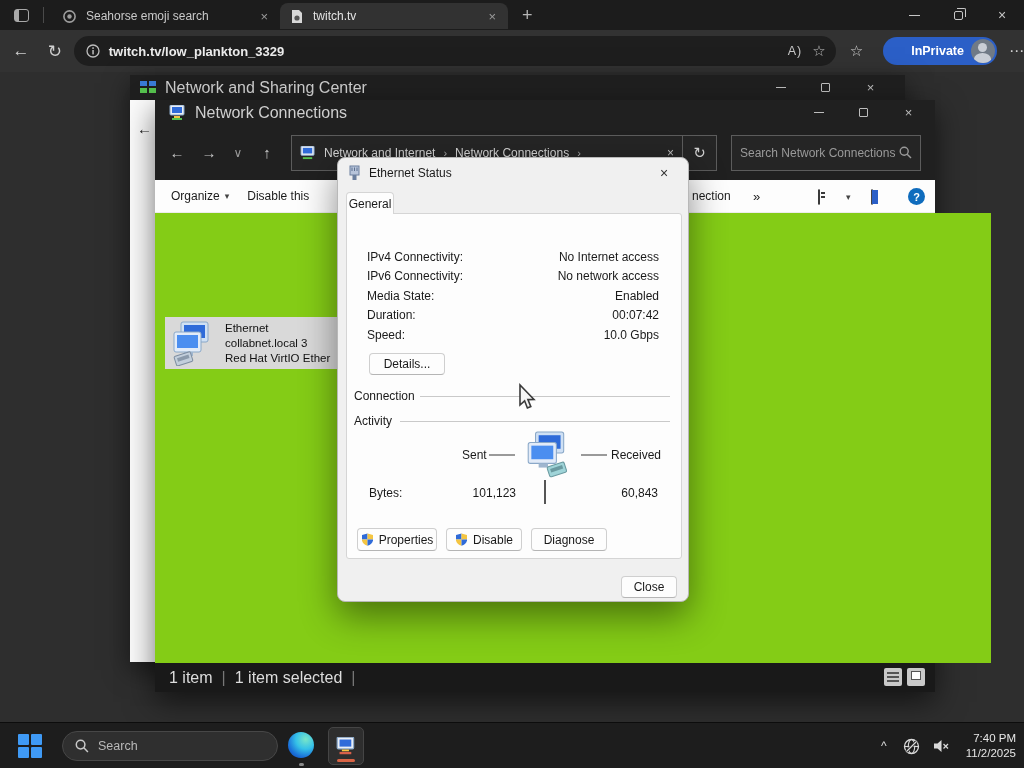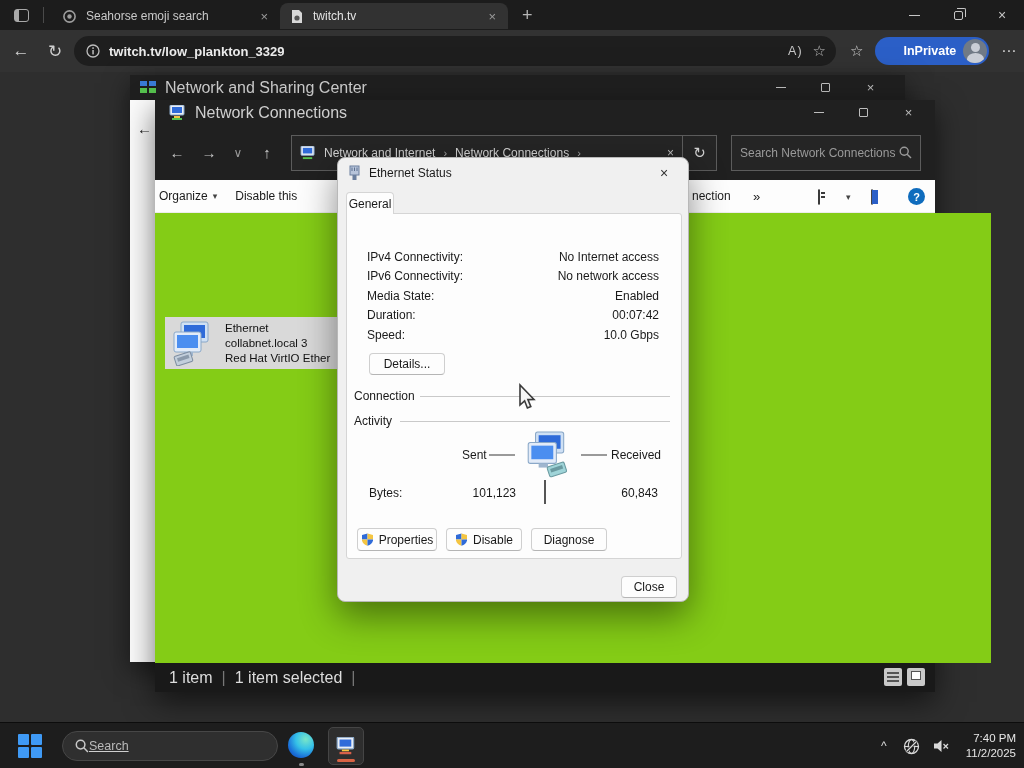--- a/index.html
+++ b/index.html
@@ -25,21 +25,21 @@
   .i-restore::before { content:""; position:absolute; left:2px; top:-4px; width:8px; height:8px; border:1.2px solid #c6c6c6; border-left:none; border-bottom:none; border-radius:0 2px 0 0; }
   .i-close-l { font-size:14px; }
 
   .btoolbar { left:0; top:30px; width:1024px; height:42px; background:#323232; display:flex; align-items:center; }
   .nav-glyph { color:#cfcfcf; font-size:17px; width:34px; text-align:center; }
   .url-pill { height:30px; flex:0 0 762px; margin-left:2px; background:#1e1e1e; border-radius:15px; display:flex; align-items:center; padding:0 10px 0 12px; }
   .url-text { color:#ececec; font-size:13px; font-weight:bold; flex:1; margin-left:9px; }
   .pill-ic { color:#bdbdbd; font-size:13px; margin-left:10px; }
   .readaloud { font-size:12.5px; color:#c7c7c7; letter-spacing:1px; }
   .hub-star { color:#cfcfcf; font-size:15px; margin:0 0 0 14px; }
-  .inprivate { height:28px; background:#2b5fc7; border-radius:14px; color:#fff; font-size:12.5px; font-weight:bold; display:flex; align-items:center; padding:0 2px 0 28px; margin-left:12px; }
+  .inprivate { height:28px; background:#2b5fc7; border-radius:14px; color:#fff; font-size:12.5px; font-weight:bold; display:flex; align-items:center; padding:0 2px 0 28px; margin-left:20px; }
   .avatar { width:24px; height:24px; border-radius:50%; background:#707a86; margin-left:7px; position:relative; overflow:hidden; }
   .avatar::before { content:""; position:absolute; left:7.5px; top:4px; width:9px; height:9px; border-radius:50%; background:#c9ced6; }
   .avatar::after { content:""; position:absolute; left:3.5px; top:14px; width:17px; height:12px; border-radius:50% 50% 0 0; background:#c9ced6; }
   .dots { color:#cfcfcf; font-size:15px; margin-left:12px; }
   .page-bg { left:0; top:72px; width:1024px; height:650px; background:#2e2e2e; }
 
   
   .titlebar { position:absolute; left:0; top:0; right:0; height:25px; display:flex; align-items:center; color:#cfcfcf; font-size:16px; }
   .tb-title { margin-left:9px; }
   .wctl-group { position:absolute; top:0; height:25px; display:flex; align-items:center; }
@@ -60,21 +60,21 @@
   .nc-chev { color:#9a9a9a; font-size:12px; width:26px; text-align:center; }
   .addr-box { margin-left:8px; width:392px; height:36px; border:1px solid #5c5c5c; background:#252525; display:flex; align-items:center; padding:0 8px; }
   .crumb { color:#d2d2d2; font-size:12px; margin-left:8px; white-space:nowrap; }
   .crumb-sep { color:#a8a8a8; font-size:11px; margin-left:8px; }
   .addr-x { margin-left:auto; color:#bdbdbd; font-size:12px; }
   .refresh-cell { width:34px; height:36px; border:1px solid #5c5c5c; border-left:none; background:#252525; display:flex; align-items:center; justify-content:center; color:#cfcfcf; font-size:15px; }
   .search-box { margin-left:14px; width:190px; height:36px; border:1px solid #5c5c5c; background:#252525; display:flex; align-items:center; padding:0 8px; }
   .search-box input { flex:1; background:transparent; border:none; outline:none; color:#cfcfcf; font-size:12px; font-family:inherit; }
   .search-box input::placeholder { color:#9a9a9a; }
   .nc-toolbar { position:absolute; left:0; top:80px; width:780px; height:33px; background:#fdfdfd; border-bottom:1px solid #ececec; display:flex; align-items:center; color:#1b1b1b; font-size:12px; }
-  .tb-item { margin-left:4px; white-space:nowrap; }
+  .tb-item { margin-left:16px; white-space:nowrap; }
   .tb-caret { font-size:9px; color:#444; margin-left:5px; }
   .nc-content { position:absolute; left:0; top:113px; width:836px; height:450px; background:#84cc16; }
   .conn-item { position:absolute; left:10px; top:104px; width:330px; height:52px; background:#d9d9d9; display:flex; align-items:center; }
   .conn-text { margin-left:12px; font-size:11.5px; color:#111; line-height:15px; white-space:nowrap; }
   .nc-status { position:absolute; left:0; top:563px; width:780px; height:29px; background:#191919; display:flex; align-items:center; color:#dddddd; font-size:16px; }
   .st-sep { color:#777; margin:0 9px; }
   .st-icons { position:absolute; right:10px; top:5px; display:flex; gap:5px; }
   .st-ic { width:18px; height:18px; background:#c9c9c9; border-radius:2px; position:relative; }
   .st-ic.lines::before { content:""; position:absolute; left:3px; right:3px; top:4px; height:2px; background:#555; box-shadow:0 4px 0 #555, 0 8px 0 #555; }
   .st-ic.thumb::before { content:""; position:absolute; left:4px; right:4px; top:3px; bottom:6px; border:1.5px solid #555; background:#fff; }
@@ -98,21 +98,21 @@
   .shield { width:13px; height:13px; margin-right:5px; }
   .act-caption { position:absolute; font-size:12px; color:#1a1a1a; }
   .act-dash { position:absolute; width:26px; height:1.5px; background:#9a9a9a; }
   .vline { position:absolute; width:2px; background:#555; }
   .dlg-close { position:absolute; left:283px; top:418px; width:56px; height:22px; }
 
   
   .taskbar { left:0; top:722px; width:1024px; height:46px; background:#1d1d1d; border-top:1px solid #0c0c0c; }
   .start { position:absolute; left:18px; top:11px; width:24px; height:24px; }
   .tsearch { position:absolute; left:62px; top:8px; width:216px; height:30px; background:#2f2f2f; border:1px solid #474747; border-radius:15px; display:flex; align-items:center; padding:0 12px; }
-  .tsearch input { flex:1; background:transparent; border:none; outline:none; color:#cfcfcf; font-size:12.5px; font-family:inherit;text-decoration:underline; }
+  .tsearch input { flex:1; background:transparent; border:none; outline:none; color:#cfcfcf; font-size:12.5px; margin-left:9px; font-family:inherit; }
   .tsearch input::placeholder { color:#b9b9b9; }
   .edge-btn { position:absolute; left:288px; top:9px; width:28px; height:28px; }
   .edge-circle { width:26px; height:26px; border-radius:50%; background:radial-gradient(circle at 68% 28%, #79e6c8 0%, #35c1e8 38%, #1a6fd8 70%, #0b3fae 100%); }
   .edge-dot { position:absolute; left:11px; top:31px; width:5px; height:3px; border-radius:2px; background:#8a8a8a; }
   .app-btn { position:absolute; left:328px; top:4px; width:36px; height:38px; background:#2e2e2e; border:1px solid #454545; border-radius:5px; display:flex; align-items:center; justify-content:center; }
   .app-underline { position:absolute; left:8px; bottom:2px; width:18px; height:3px; border-radius:2px; background:#d86344; }
   .tray { position:absolute; right:8px; top:0; height:46px; display:flex; align-items:center; }
   .tray-chev { color:#d9d9d9; font-size:12px; margin-right:16px; }
   .tray-ic { margin-right:12px; display:flex; }
   .clock { text-align:right; color:#e6e6e6; font-size:11.5px; line-height:15px; margin-left:4px; }

